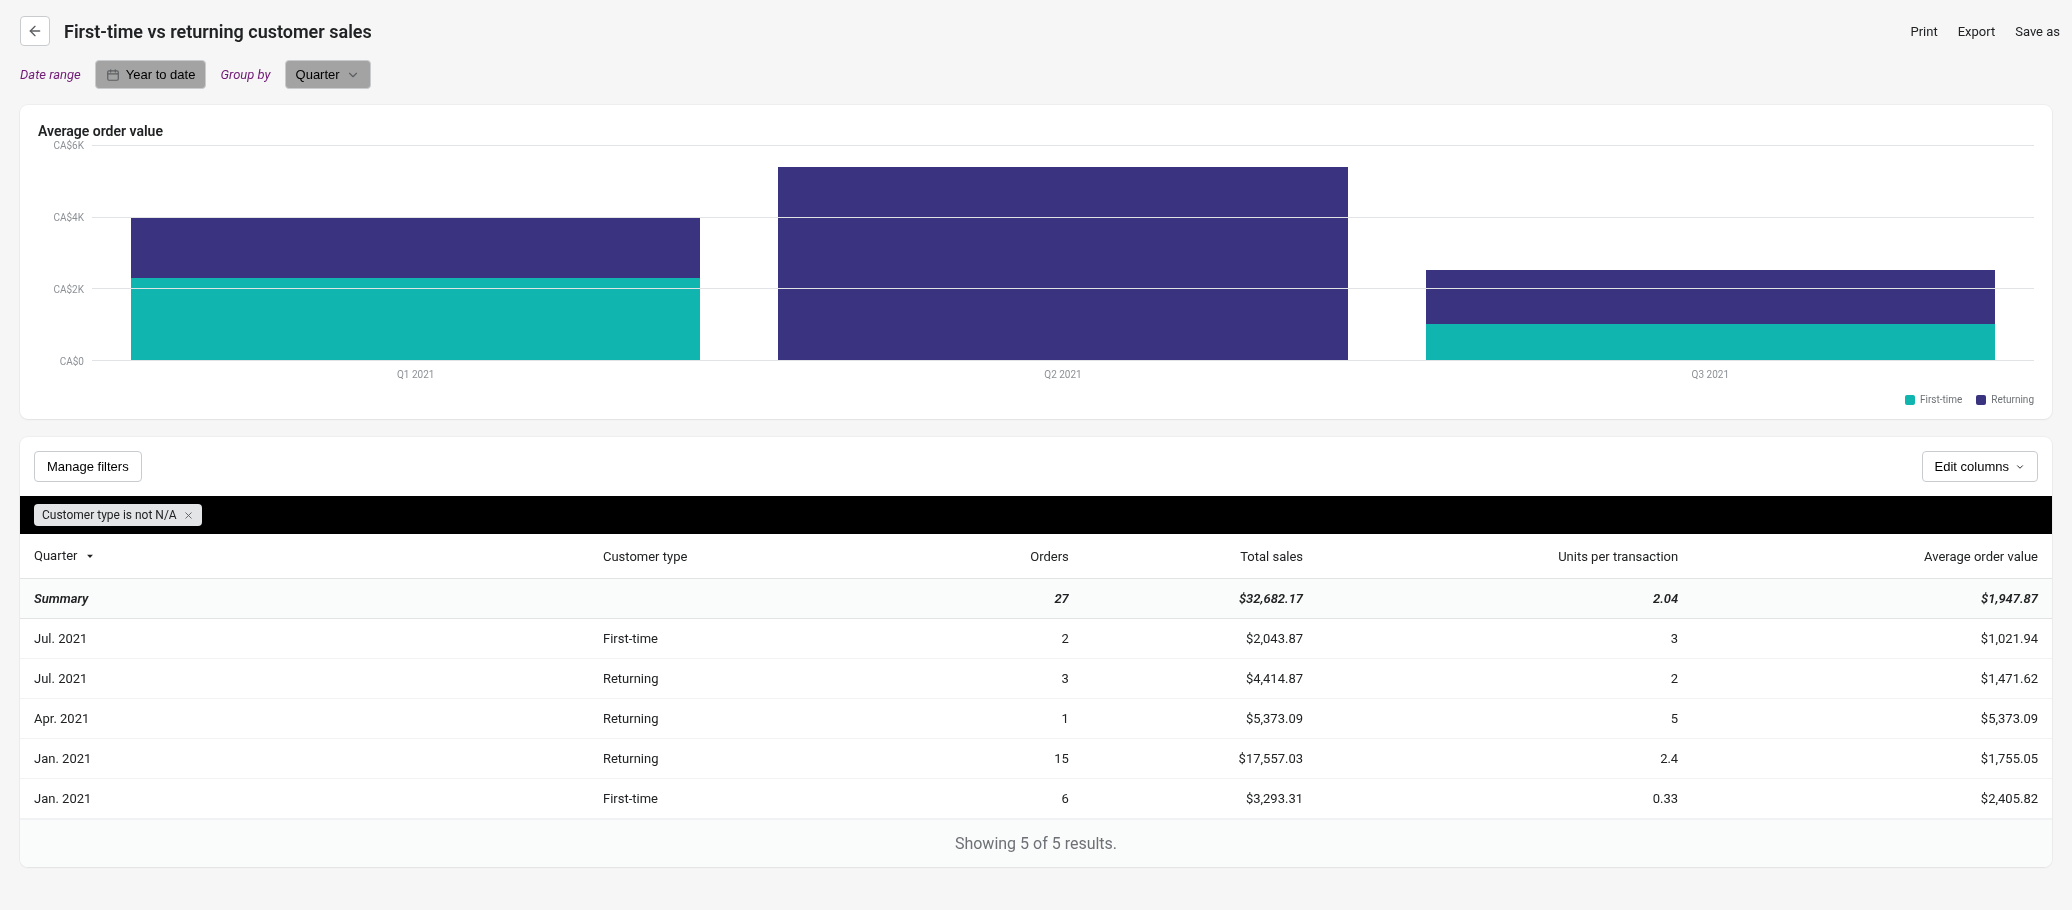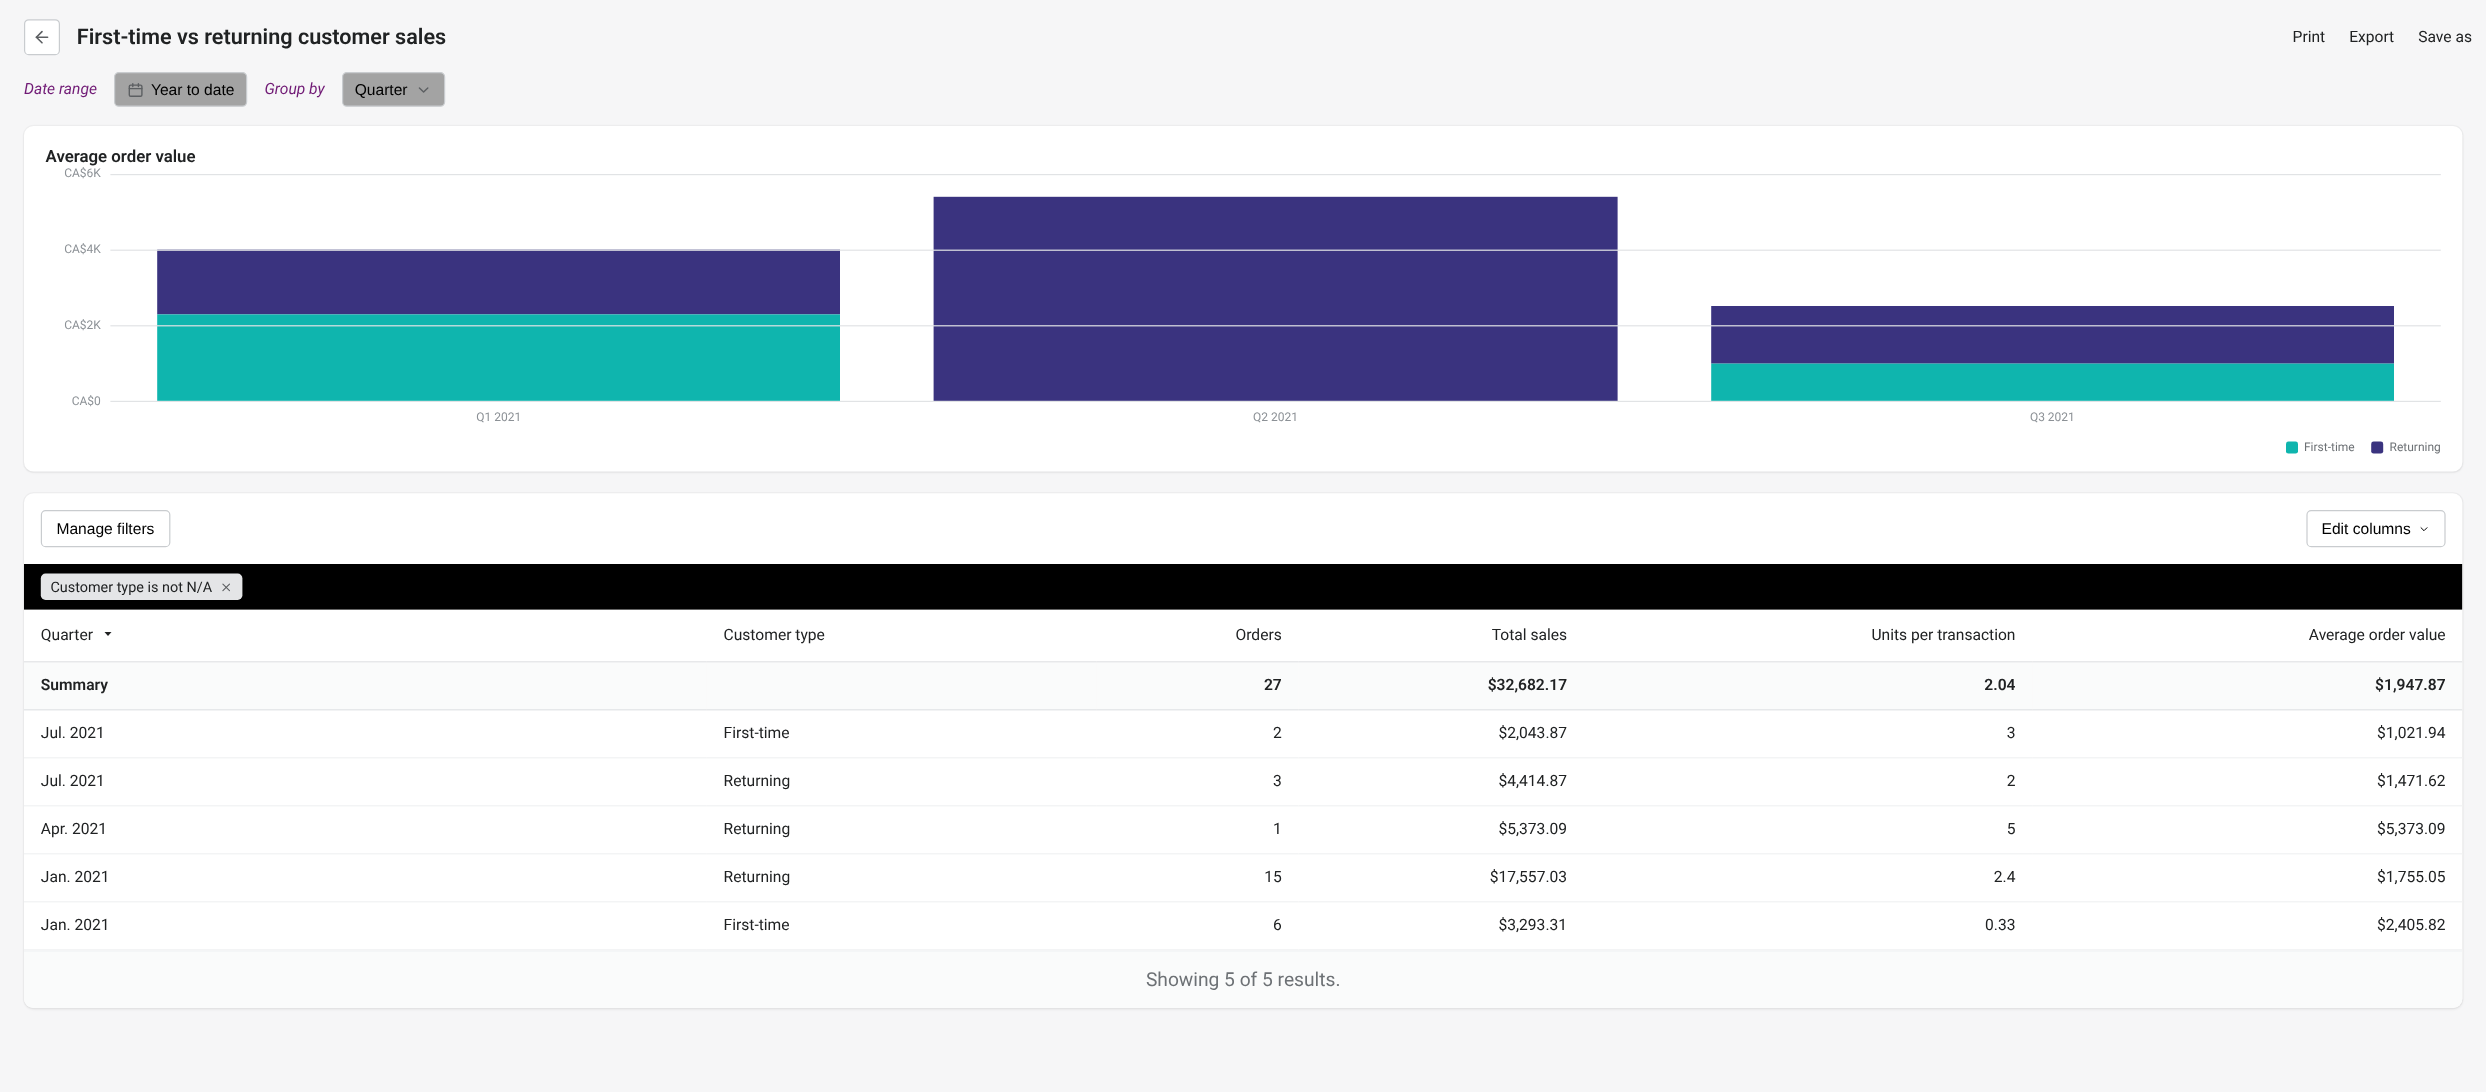--- a/index.html
+++ b/index.html
@@ -63,21 +63,21 @@
     border-radius: 8px;
     margin: 0 20px 18px 20px;
     box-shadow: 0 0 0 1px rgba(0,0,0,0.03), 0 1px 2px rgba(0,0,0,0.05);
     overflow: hidden;
   }
   .card-section { padding: 18px 18px; }
   .card-title { font-weight: 600; font-size: 14px; margin-bottom: 6px; }
 
   
   .chart-wrap { padding: 0 18px 4px 18px; }
-  .chart-area { position: relative; height: 190px; display: flex; }
+  .chart-area { position: relative; height: 216px; display: flex; }
   .y-axis {
     width: 54px;
     position: relative;
     font-size: 10px;
     color: #8c9196;
   }
   .y-tick { position: absolute; right: 8px; transform: translateY(-50%); }
   .plot {
     position: relative;
     flex: 1;
@@ -154,21 +154,21 @@
     text-align: left; font-weight: 400; color: #202223;
     padding: 14px 14px; border-bottom: 1px solid #e1e3e5;
     white-space: nowrap;
   }
   table.data th.sortable { cursor: pointer; }
   table.data th .sort-ic { display:inline-block; margin-left:4px; vertical-align:middle; }
   table.data th.num, table.data td.num { text-align: right; }
   table.data tbody td {
     padding: 12px 14px; border-bottom: 1px solid #f1f2f3;
   }
-  tbody tr.summary { background: #fafbfb; font-weight: 600; }
+  tbody tr.summary { background: #fafbfb; font-weight: 600; font-style: italic; }
   tbody tr.summary td { border-top: 1px solid #e1e3e5; border-bottom: 1px solid #e1e3e5; }
 
   .table-footer {
     text-align: center; padding: 14px; font-size: 16px; color: #6d7175;
     background: #fafbfb; border-top: 1px solid #f1f2f3;
   }
 
   
   .col-period { width: 28%; }
   .col-type   { width: 16%; }

